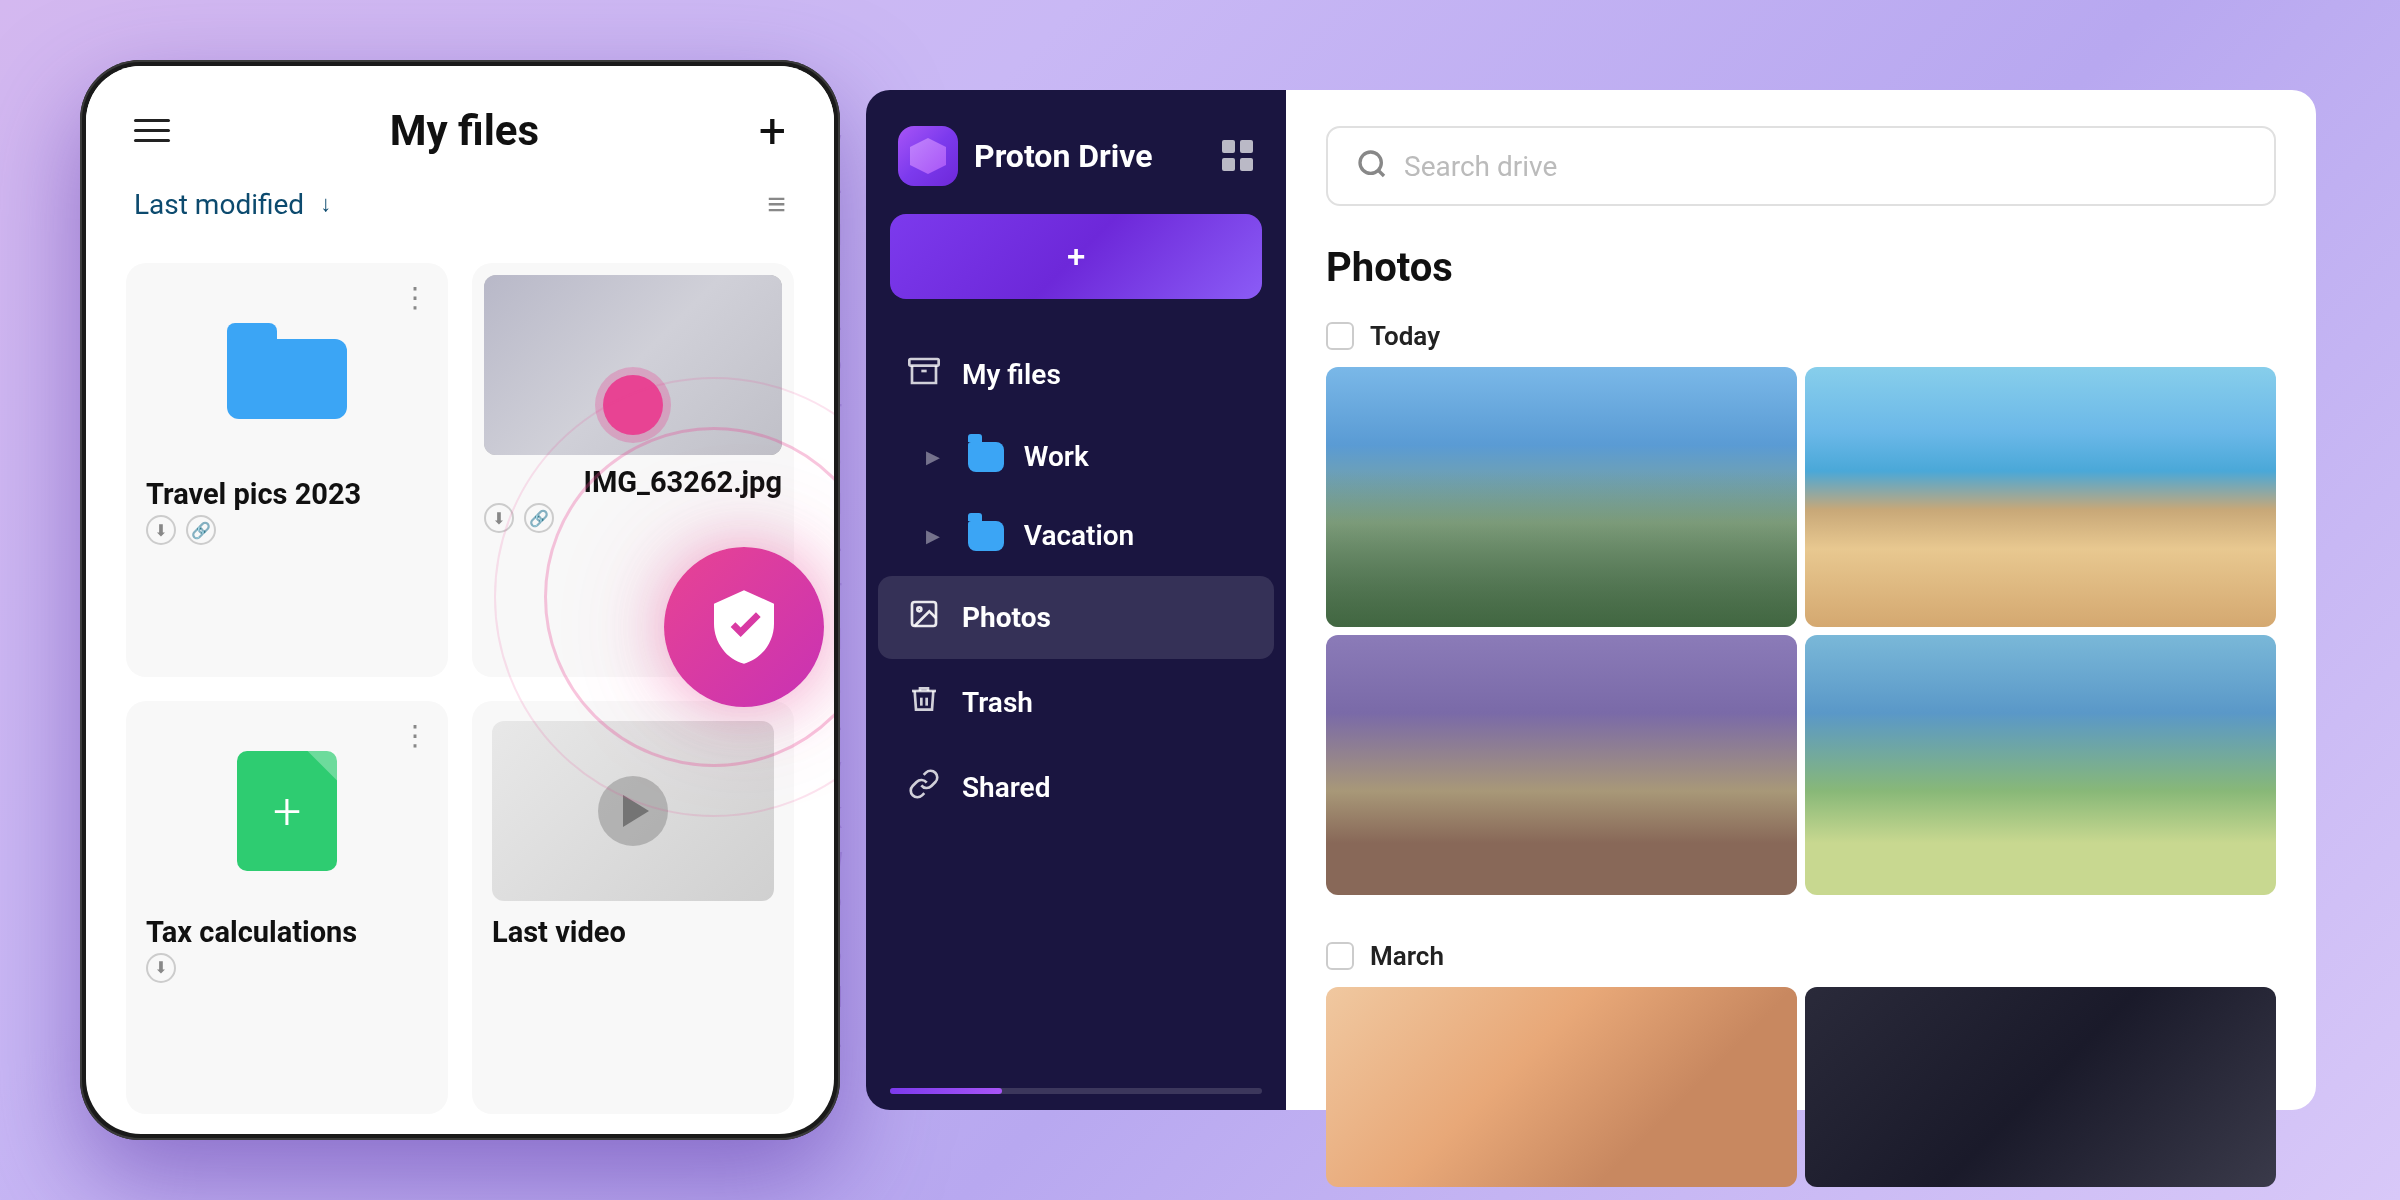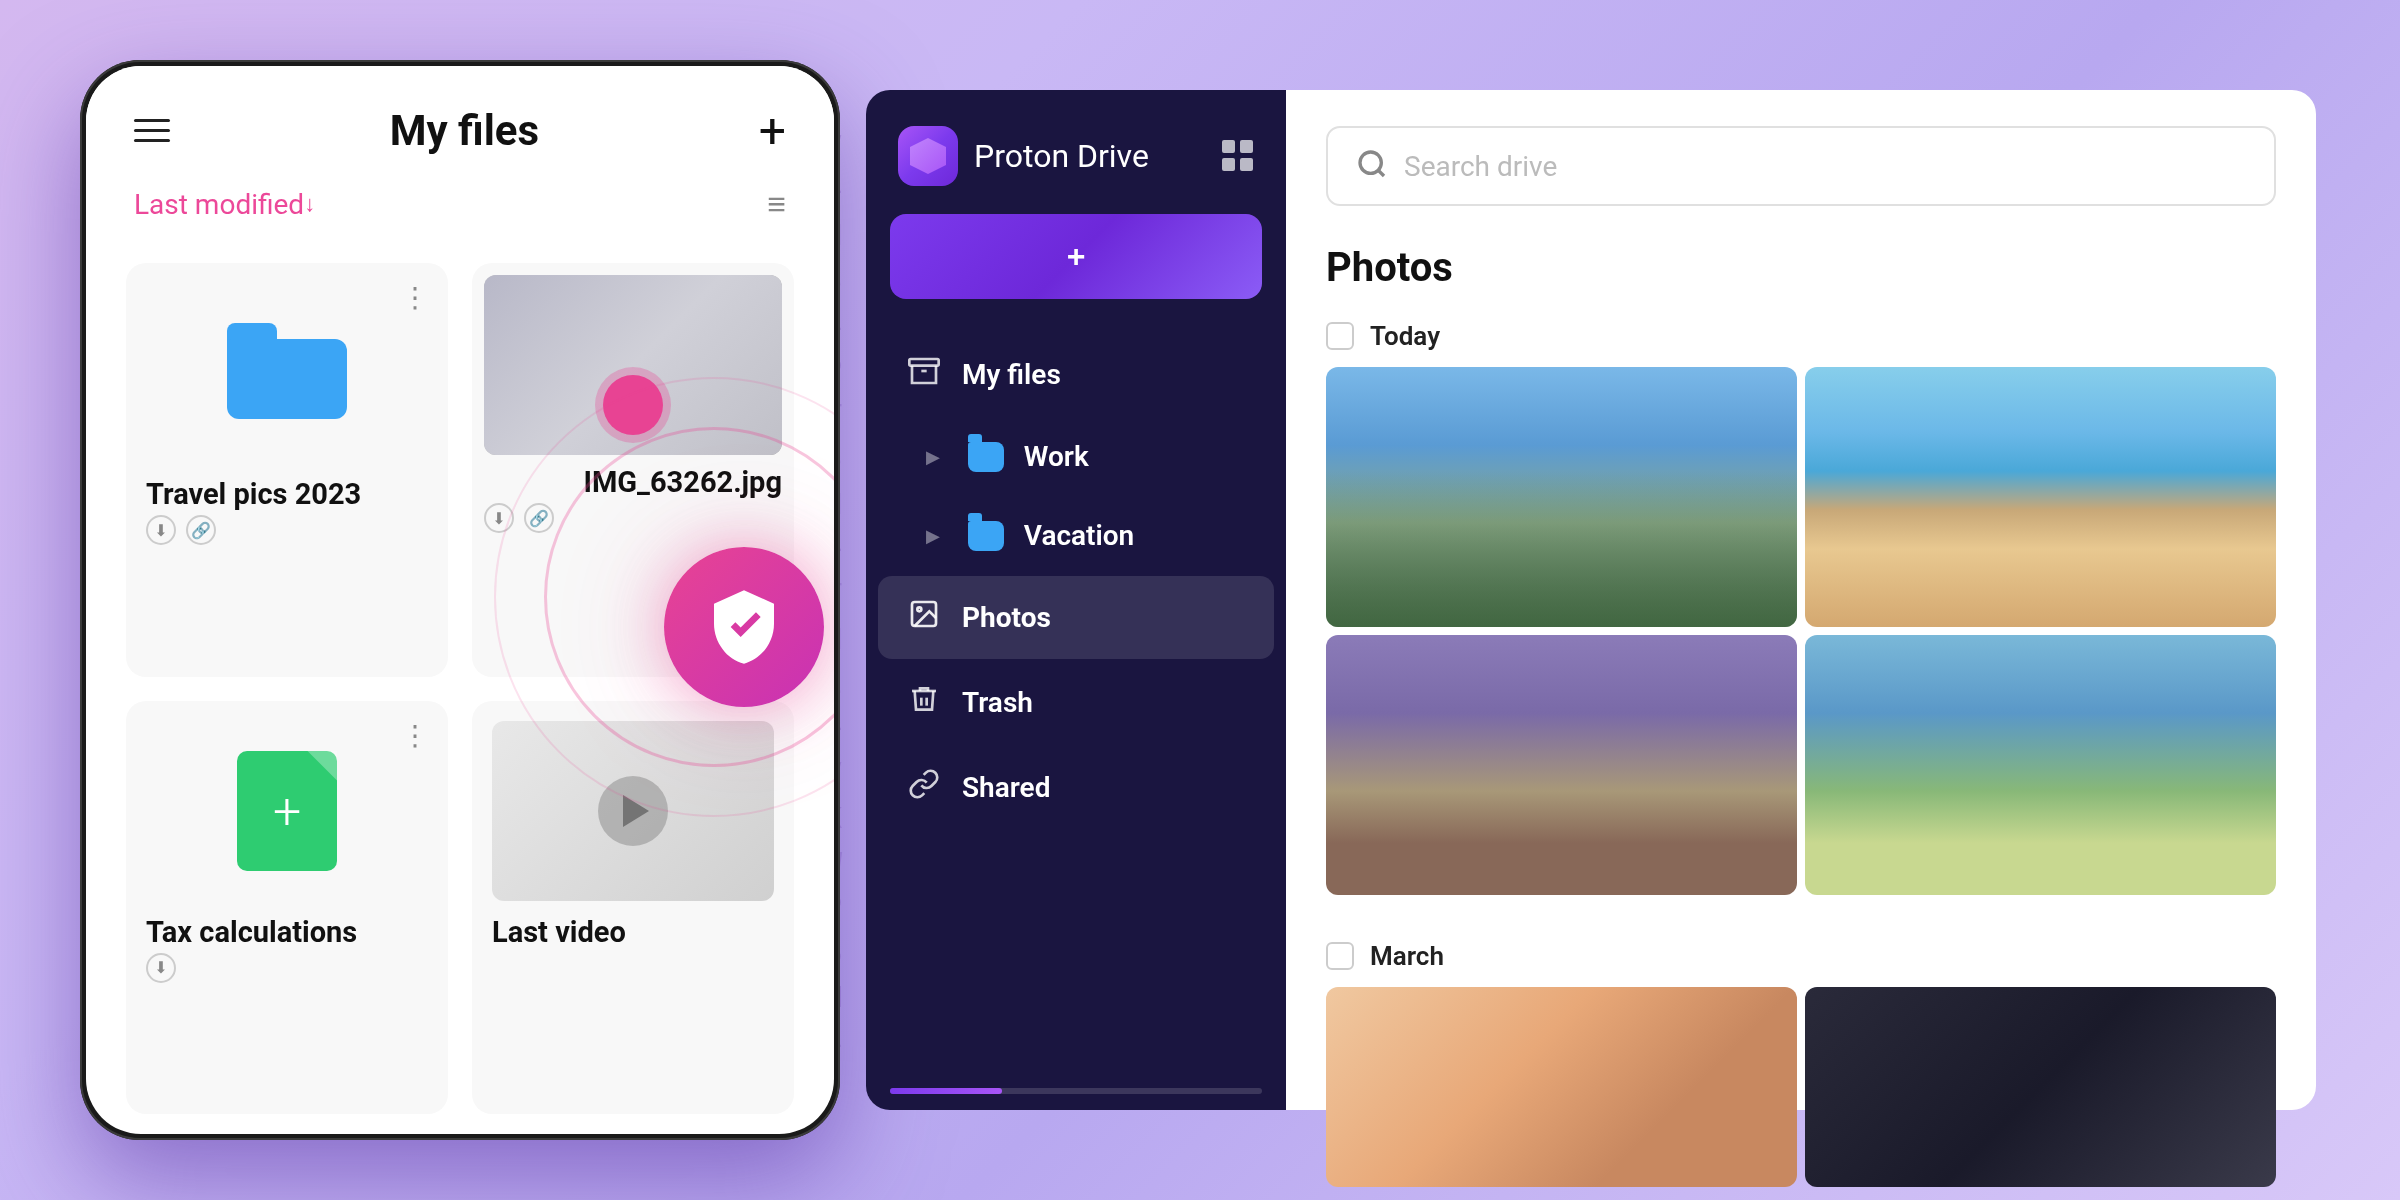--- a/index.html
+++ b/index.html
@@ -98,22 +98,22 @@
       display: flex;
       align-items: center;
       justify-content: space-between;
       padding: 10px 48px 20px;
       background: #fff;
     }
 
     .sort-label {
       display: flex;
       align-items: center;
-      gap: 0;
-      color: #ec4899;
+      gap: 16px;
+      color: #0c4a6e;
       font-size: 28px;
     }
 
     .sort-arrow {
       font-size: 22px;
     }
 
     .list-view-icon {
       font-size: 32px;
       color: #888;
@@ -376,21 +376,21 @@
 
     .proton-logo-inner {
       width: 36px;
       height: 36px;
       background: linear-gradient(135deg, #c084fc, #a855f7);
       clip-path: polygon(50% 0%, 100% 25%, 100% 75%, 50% 100%, 0% 75%, 0% 25%);
     }
 
     .sidebar-app-name {
       font-size: 32px;
-      font-weight: 400;
+      font-weight: 700;
       color: #fff;
       margin-left: 16px;
       flex: 1;
     }
 
     .grid-icon {
       display: grid;
       grid-template-columns: 1fr 1fr;
       gap: 4px;
       width: 32px;

